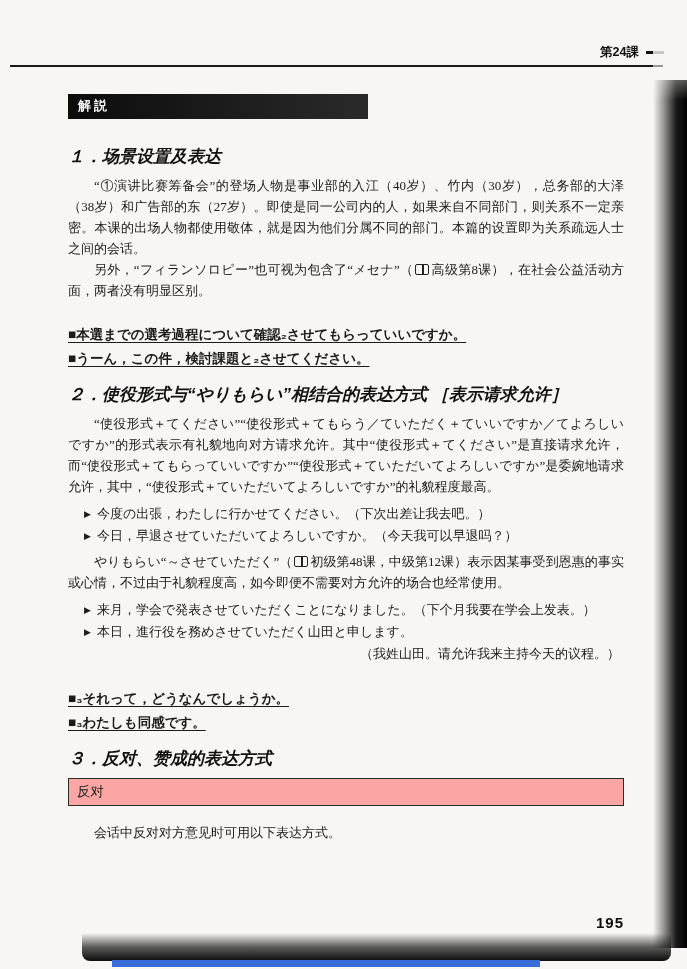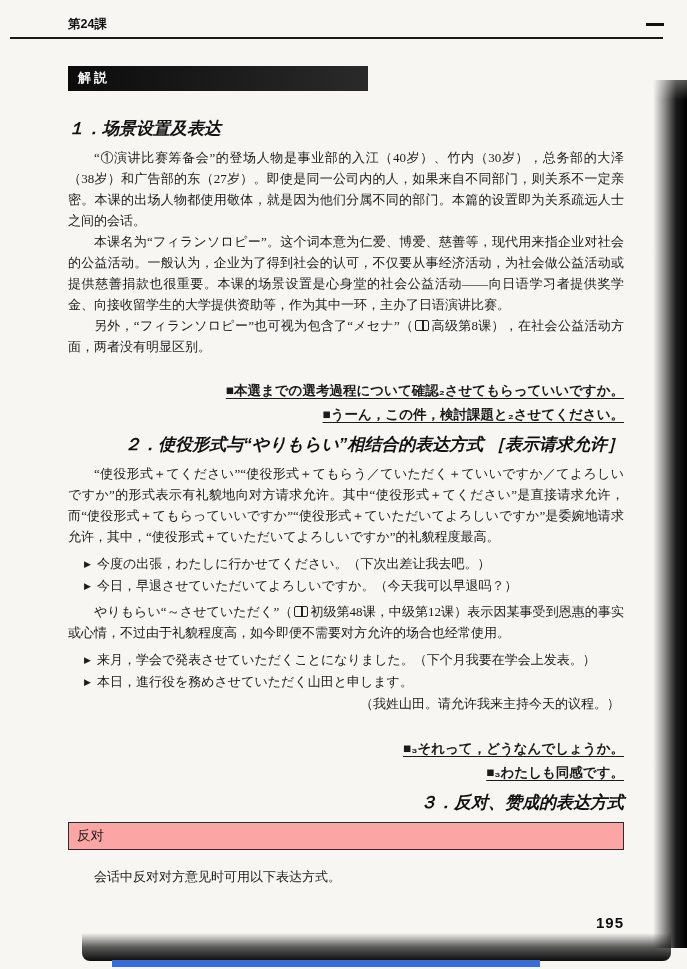--- a/index.html
+++ b/index.html
@@ -1,46 +1,46 @@
 <!DOCTYPE html>
 <html><head>
 <meta charset="utf-8">
 <style>
   html,body{margin:0;padding:0;background:#dedede;}
   .scan{position:relative;width:687px;height:969px;background:#f7f6f3;overflow:hidden;
         font-family:"Liberation Serif","DejaVu Serif",serif;color:#1b1b1b;}
   .content{position:absolute;left:0;top:0;width:687px;padding:16px 63px 0 68px;box-sizing:border-box;}
 
   
-  .lesson-row{display:flex;justify-content:space-between;align-items:center;margin-right:-40px;}
+  .lesson-row{display:flex;justify-content:flex-end;align-items:center;margin-right:-40px;margin-top:28px;}
   .lesson-text{font-family:"Liberation Sans",sans-serif;font-weight:bold;font-size:12.5px;color:#111;}
   .lesson-dash{width:18px;height:2.5px;background:#111;margin-left:7px;}
   .top-rule{height:2px;background:#1a1a1a;margin:4px -39px 0 -58px;}
 
   
   .kaisetsu{margin-top:27px;width:280px;background:linear-gradient(90deg,#0c0c0c,#2a2a2a);
             color:#f4f4f4;font-family:"Liberation Sans",sans-serif;font-weight:bold;
             font-size:13px;padding:3px 10px 4px 10px;letter-spacing:3px;}
 
   
   .sec-title{font-family:"Liberation Sans",sans-serif;font-weight:bold;font-size:17px;
              color:#111;margin-top:28px;line-height:20px;font-style:italic;}
-  .sec-title.tight{margin-top:8px;text-align:right;}
+  .sec-title.tight{margin-top:14px;}
 
   
   .para{font-size:13px;line-height:21px;text-align:justify;text-indent:2em;margin:0;}
   .para.first{margin-top:8px;}
 
   
   .book-icon{display:inline-block;width:12px;height:9px;border:1.3px solid #222;border-radius:2px;
              position:relative;vertical-align:-1px;margin:0 2px;}
   .book-icon::after{content:"";position:absolute;left:50%;top:0;bottom:0;width:1.3px;background:#222;}
 
   
-  .dialog-block{margin-top:22px;text-align:right;}
+  .dialog-block{margin-top:22px;}
   .dialog-line{font-family:"Liberation Sans",sans-serif;font-weight:bold;font-size:13.5px;
                line-height:24px;text-decoration:underline;text-underline-offset:3px;}
 
   
   .example{margin-left:16px;font-size:13px;line-height:21.5px;}
   .example.gap{margin-top:6px;}
   .marker{font-size:9px;margin-right:6px;vertical-align:1.5px;}
   .b{font-weight:normal;}
   .translation{font-size:13px;line-height:21.5px;text-align:right;padding-right:4px;}
 
@@ -73,21 +73,20 @@
     <div class="lesson-row">
       <span class="lesson-text">第24課</span>
       <span class="lesson-dash"></span>
     </div>
     <div class="top-rule"></div>
 
     <div class="kaisetsu">解説</div>
 
     <div class="sec-title">１．场景设置及表达</div>
     <p class="para first">“①演讲比赛筹备会”的登场人物是事业部的入江（40岁）、竹内（30岁），总务部的大泽（38岁）和广告部的东（27岁）。即使是同一公司内的人，如果来自不同部门，则关系不一定亲密。本课的出场人物都使用敬体，就是因为他们分属不同的部门。本篇的设置即为关系疏远人士之间的会话。</p>
-    <p class="para">本课名为“フィランソロピー”。这个词本意为仁爱、博爱、慈善等，现代用来指企业对社会的公益活动。一般认为，企业为了得到社会的认可，不仅要从事经济活动，为社会做公益活动或提供慈善捐款也很重要。本课的场景设置是心身堂的社会公益活动——向日语学习者提供奖学金、向接收留学生的大学提供资助等，作为其中一环，主办了日语演讲比赛。</p>
     <p class="para"><span>另外，“フィランソロピー”也可视为包含了“メセナ”（</span><span class="book-icon"></span><span>高级第8课</span><span>），在社会公益活动方面，两者没有明显区别。</span></p>
 
     <div class="dialog-block">
       <div class="dialog-line">■本選までの選考過程について確認₂させてもらっていいですか。</div>
       <div class="dialog-line">■うーん，この件，検討課題と₂させてください。</div>
     </div>
 
     <div class="sec-title tight">２．使役形式与“やりもらい”相结合的表达方式 ［表示请求允许］</div>
     <p class="para first">“使役形式＋てください”“使役形式＋てもらう／ていただく＋ていいですか／てよろしいですか”的形式表示有礼貌地向对方请求允许。其中“使役形式＋てください”是直接请求允许，而“使役形式＋てもらっていいですか”“使役形式＋ていただいてよろしいですか”是委婉地请求允许，其中，“使役形式＋ていただいてよろしいですか”的礼貌程度最高。</p>
 

